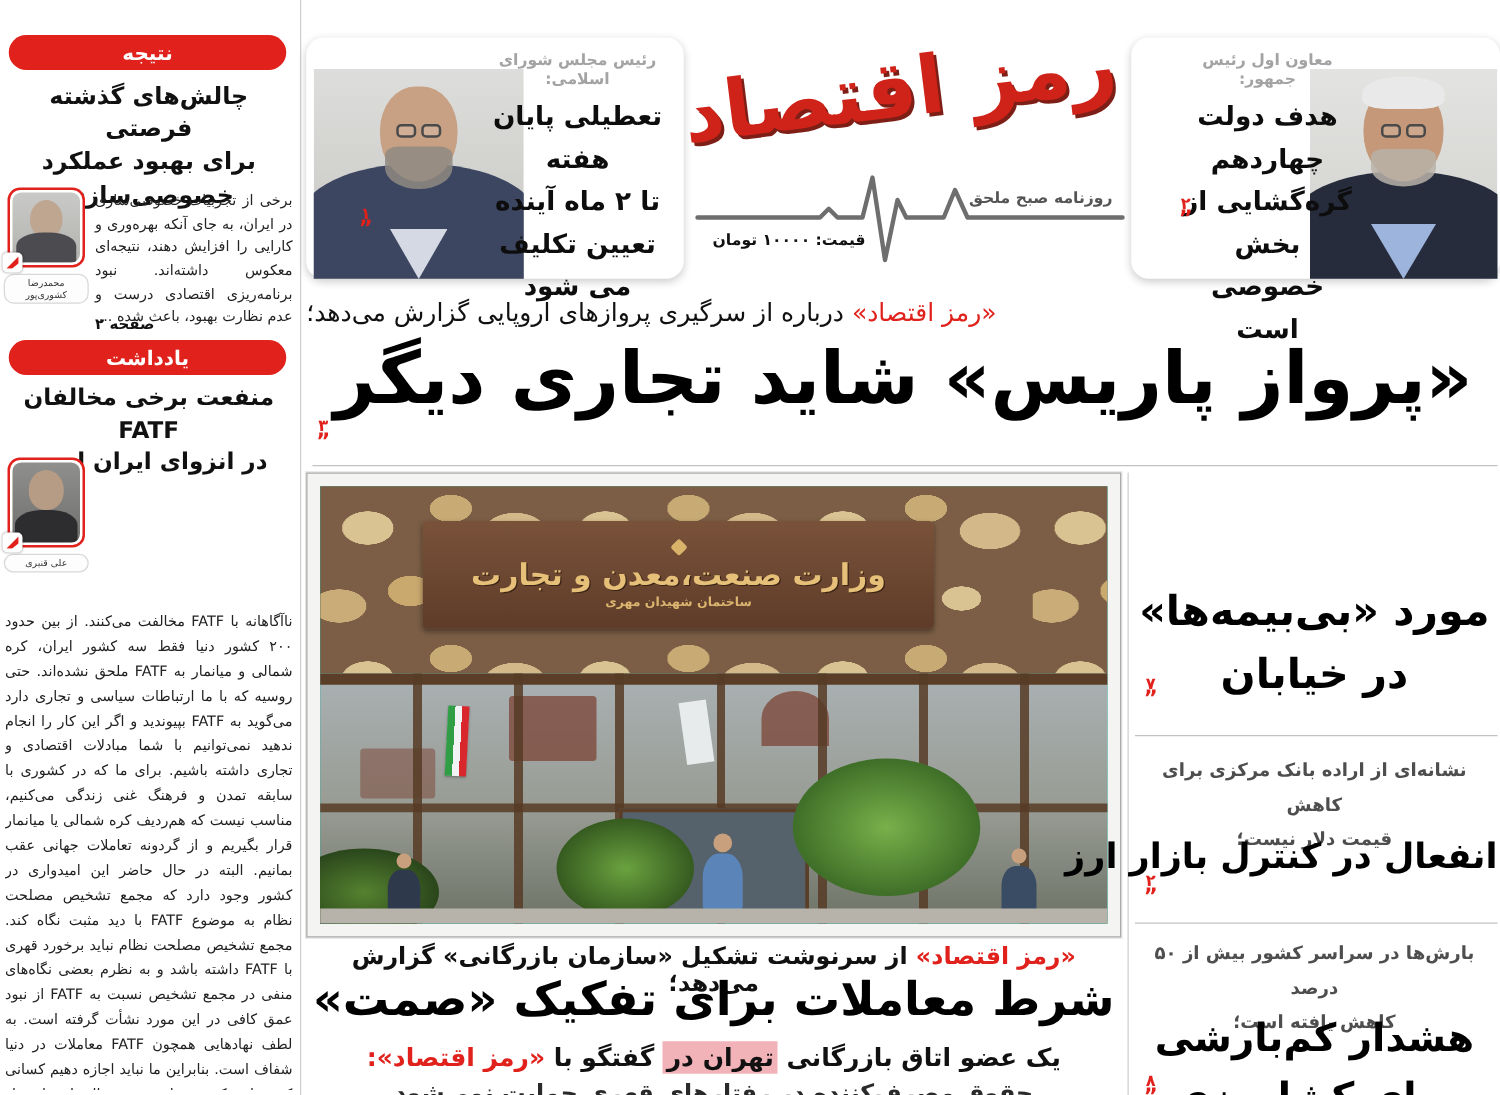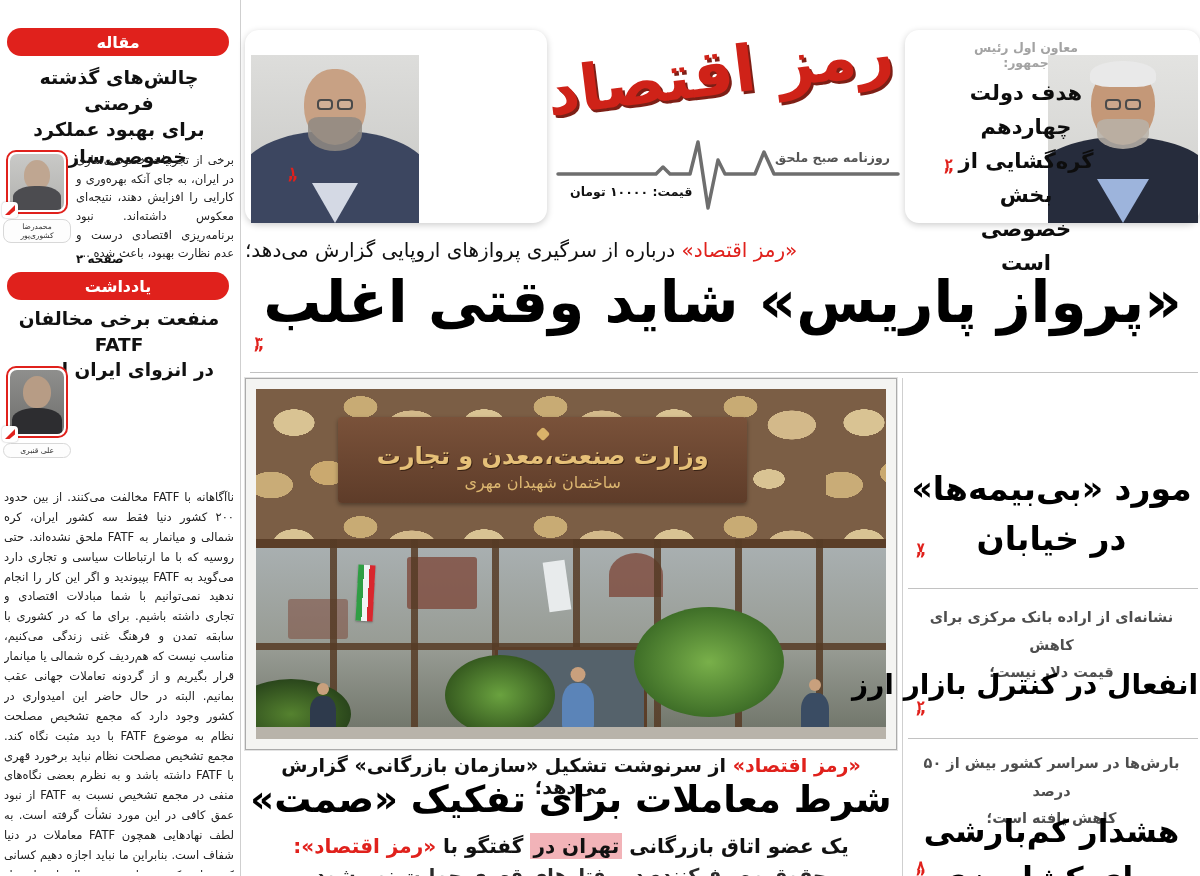--- a/index.html
+++ b/index.html
@@ -89,21 +89,21 @@
       radial-gradient(ellipse 40px 24px at 82% 30%, #d3b98a 60%, transparent 61%),
       radial-gradient(ellipse 30px 20px at 38% 70%, #caa96f 60%, transparent 61%),
       radial-gradient(ellipse 26px 16px at 70% 75%, #d9c393 60%, transparent 61%),
       radial-gradient(ellipse 36px 22px at 8% 80%, #c9ac77 60%, transparent 61%);
     background-size:190px 120px; }
   .sign { position:absolute; left:13%; right:22%; top:28px; height:86px; border-radius:4px;
     background:linear-gradient(#7a523a,#5e3c29); box-shadow:0 2px 4px rgba(0,0,0,.35);
     display:flex; flex-direction:column; align-items:center; justify-content:center; gap:3px; }
   .sign .emb { width:10px; height:10px; background:#d9b36a; transform:rotate(45deg); border-radius:2px; }
   .sign .l1 { color:#e6c078; font-size:24px; font-weight:bold; text-shadow:1px 1px 0 #3a2315; }
-  .sign .l2 { color:#dcb670; font-size:16px; font-weight:normal; }
+  .sign .l2 { color:#dcb670; font-size:10px; font-weight:bold; }
   .facade { position:absolute; left:0; right:0; top:150px; bottom:0;
     background:linear-gradient(#aab1b3 0%, #979b93 55%, #6d7266 100%); }
   .facade .beam { position:absolute; left:0; right:0; top:0; height:9px; background:#5b3e28; }
   .mullions { position:absolute; inset:0;
     background:repeating-linear-gradient(90deg, transparent 0 74px, rgba(86,59,37,.85) 74px 81px); }
   .midbar { position:absolute; left:0; right:0; top:52%; height:7px; background:rgba(86,59,37,.85); }
   .brick { position:absolute; background:#7e4a3c; opacity:.8; border-radius:3px; }
   .flag-ir { position:absolute; width:17px; height:56px; transform:rotate(3deg);
     background:linear-gradient(90deg,#2f9e44 0 34%,#f1f3f5 34% 66%,#d9272e 66%); box-shadow:0 1px 2px rgba(0,0,0,.3); }
   .flag-wh { position:absolute; width:22px; height:50px; background:#e8ebec; transform:rotate(-8deg); }
@@ -129,21 +129,21 @@
     font-weight:bold; color:#4e4e4e; line-height:1.9; }
   .st-headline { position:absolute; width:100%; text-align:center; font-weight:bold; color:#000; line-height:1.5; }
 </style>
 </head>
 <body>
 
 <div class="page">
 
   <div class="sidebar">
 
-    <div class="red-tab" style="top:28px">مقاله</div>
+    <div class="red-tab" style="top:28px">نتیجه</div>
     <div class="sb-headline pre" style="top:64px">چالش‌های گذشته فرصتی
 برای بهبود عملکرد
 خصوصی‌سازی</div>
     <div class="author" style="top:150px; left:3px">
       <div class="frame">
         <div class="photo-sm">
           <div class="ph-head" style="top:6px;width:26px;height:30px"></div>
           <div class="ph-torso" style="bottom:0;width:48px;height:24px;background:#4c4c50"></div>
         </div>
         <div class="nib"></div>
@@ -174,20 +174,27 @@
     <div class="portrait" style="left:6px; width:168px; height:168px">
       <div class="bg" style="background:linear-gradient(#dddddb,#c6c6c3)"></div>
       <div class="suit" style="width:190px; height:92px; background:#3c4660"></div>
       <div class="shirt" style="width:46px; height:40px; background:#d4d9e4"></div>
       <div class="headsh" style="top:14px; width:62px; height:76px; background:#c8a184"></div>
       <div class="beard" style="top:62px; width:54px; height:34px"></div>
       <div class="glasses" style="top:44px; left:50%; transform:translateX(-50%)">
           <i></i>
           <i></i>
         </div>
+    </div>
+    <div class="abs" style="right:10px; top:10px; width:150px; text-align:center">
+      <div class="kicker-gray">رئیس مجلس شورای اسلامی:</div>
+      <div class="tc-headline pre" style="margin-top:6px">تعطیلی پایان هفته
+تا ۲ ماه آینده
+تعیین تکلیف
+می شود</div>
     </div>
     <div class="pgmark" style="left:42px; top:136px">
       <span class="n">۱</span>
         <span class="q">”</span>
     </div>
   </div>
 
   <div class="abs" style="left:556px; top:0; width:346px; height:230px">
     <div class="logo-title" style="left:8px; top:34px; width:330px; font-size:64px; text-align:center">رمز اقتصاد</div>
     <svg class="abs" style="left:0; top:128px" width="346" height="92" viewBox="0 0 346 92">
@@ -203,38 +210,38 @@
       <div class="suit" style="width:180px; height:86px; background:#262c3c"></div>
       <div class="shirt" style="width:52px; height:44px; background:#9db4dc"></div>
       <div class="headsh" style="top:12px; width:64px; height:78px; background:#c49878"></div>
       <div class="hairw" style="top:6px; width:66px; height:26px"></div>
       <div class="beard" style="top:64px; width:52px; height:30px; background:#b9b2a8"></div>
       <div class="glasses" style="top:44px; left:50%; transform:translateX(-50%)">
           <i></i>
           <i></i>
         </div>
     </div>
-    <div class="abs" style="left:46px; top:10px; width:150px; text-align:center">
+    <div class="abs" style="left:34px; top:10px; width:150px; text-align:center">
       <div class="kicker-gray">معاون اول رئیس جمهور:</div>
       <div class="tc-headline pre" style="margin-top:6px">هدف دولت چهاردهم
 گره‌گشایی از
 بخش خصوصی
 است</div>
     </div>
     <div class="pgmark" style="left:38px; top:128px">
       <span class="n">۲</span>
         <span class="q">”</span>
     </div>
   </div>
 
   <div class="abs" style="left:245px; top:234px; width:955px; height:138px">
     <div class="lead-kicker" style="top:4px">
       <span class="red">«رمز اقتصاد»</span><span> درباره از سرگیری پروازهای اروپایی گزارش می‌دهد؛</span>
     </div>
-    <div class="lead-headline" style="top:34px">«پرواز پاریس» شاید وقتی اغلب</div>
+    <div class="lead-headline" style="top:34px">«پرواز پاریس» شاید تجاری دیگر</div>
     <div class="pgmark" style="left:8px; top:102px">
       <span class="n">۳</span>
         <span class="q">”</span>
     </div>
   </div>
   <div class="hline" style="left:250px; top:372px; width:948px"></div>
 
   <div class="photo-box" style="left:245px; top:378px; width:652px; height:372px">
     <div class="photo">
       <div class="stone"></div>

